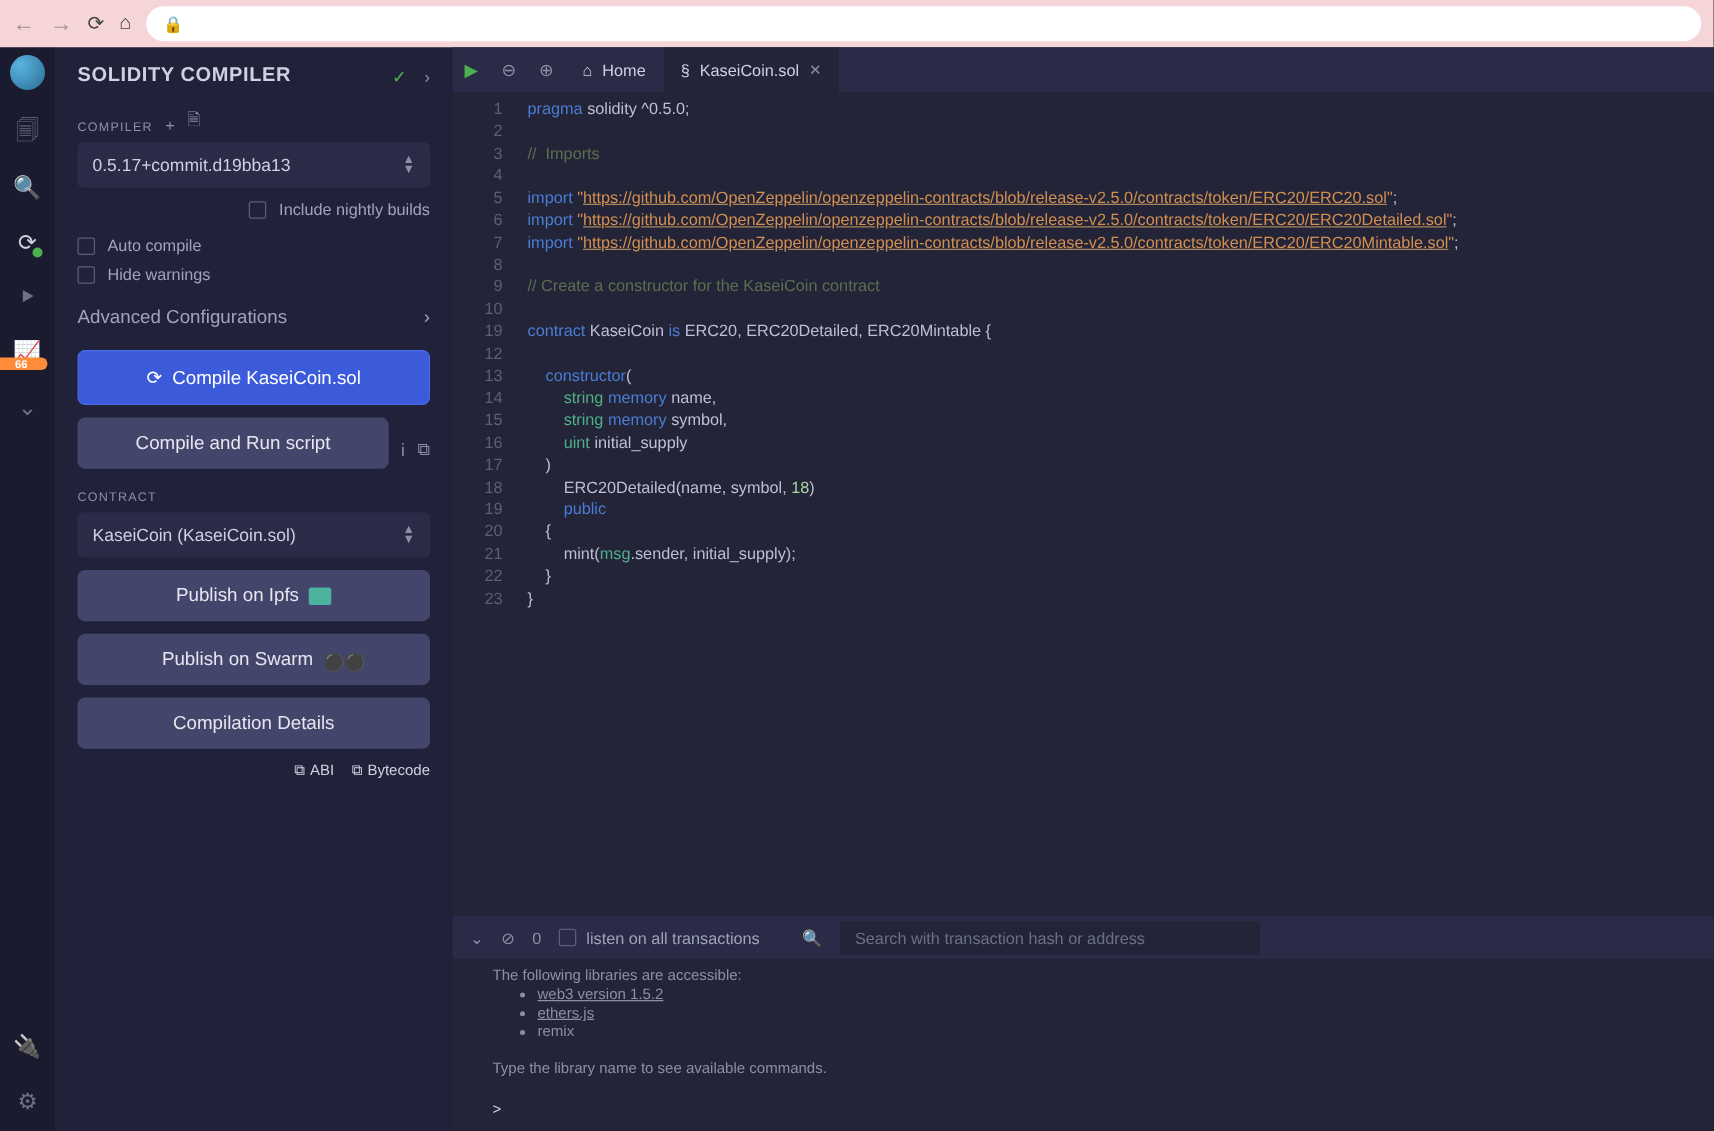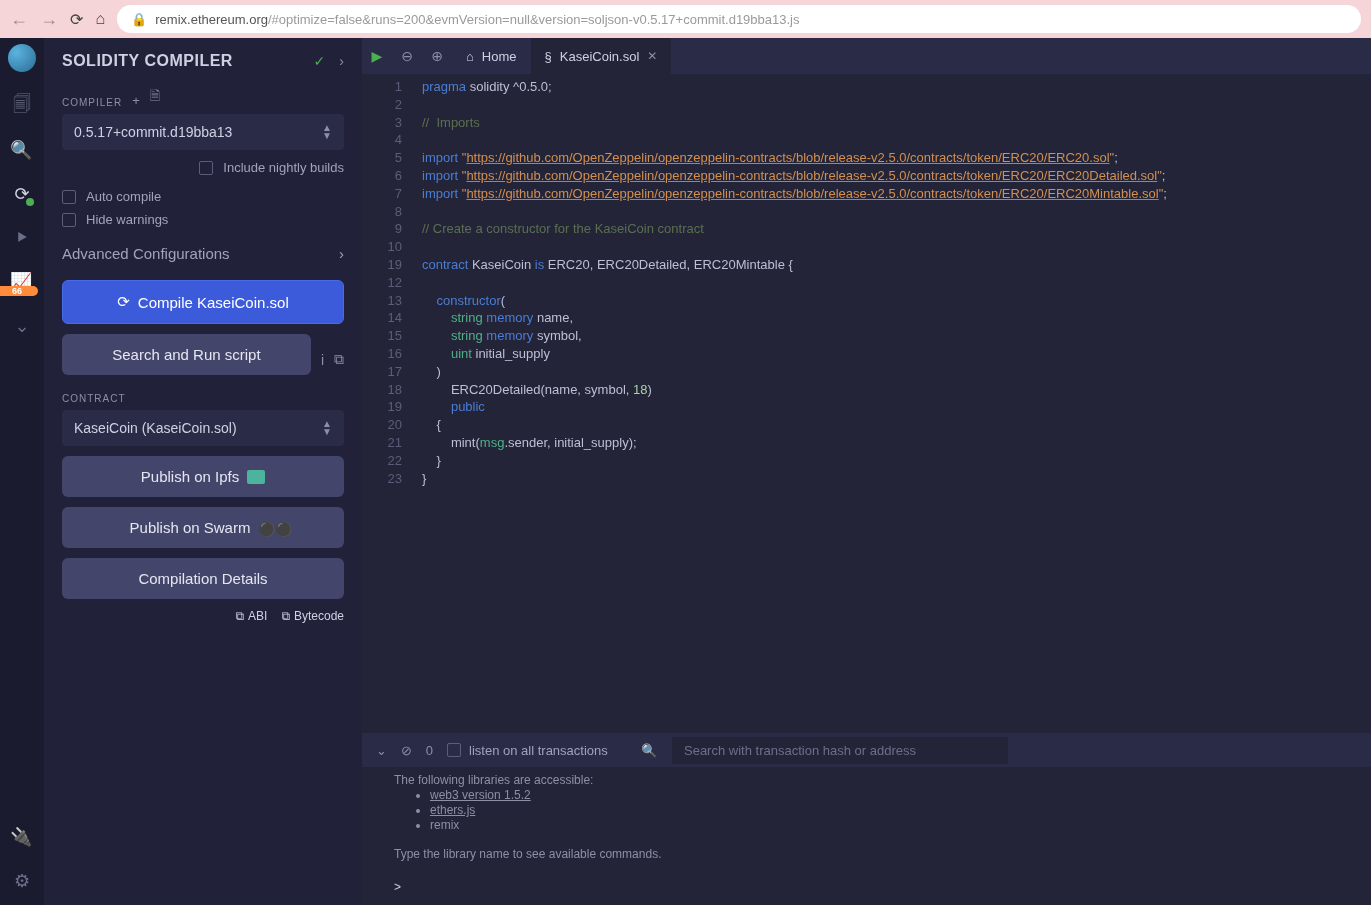--- a/index.html
+++ b/index.html
@@ -84,21 +84,20 @@
 </head>
 <body>
 
 <div class="browser-bar">
   <span class="nav-arrow">←</span>
   <span class="nav-arrow">→</span>
   <span>⟳</span>
   <span>⌂</span>
   <div class="url-box">
     <span>🔒</span>
-    <span><span>remix.ethereum.org</span><span class="url-dim">/#optimize=false&amp;runs=200&amp;evmVersion=null&amp;version=soljson-v0.5.17+commit.d19bba13.js</span></span>
   </div>
 </div>
 
 <div class="app">
 
   <div class="icon-rail">
     <div class="logo"></div>
     <div class="rail-icon">🗐</div>
     <div class="rail-icon">🔍</div>
     <div class="rail-icon active">⟳<span class="dot"></span></div>
@@ -147,21 +146,21 @@
       <span>›</span>
     </div>
 
     <div class="btn btn-primary">
       <span>⟳</span>
       <span>Compile KaseiCoin.sol</span>
     </div>
 
     <div class="btn-row">
       <div class="btn btn-secondary">
-        <span>Search and Run script</span>
+        <span>Compile and Run script</span>
       </div>
       <span class="side-icon">i</span>
       <span class="side-icon">⧉</span>
     </div>
 
     <div class="sub-header" style="margin:8px 0 6px">CONTRACT</div>
     <div class="select-box">
       <span>KaseiCoin (KaseiCoin.sol)</span>
       <span class="caret">▲<br>▼</span>
     </div>

